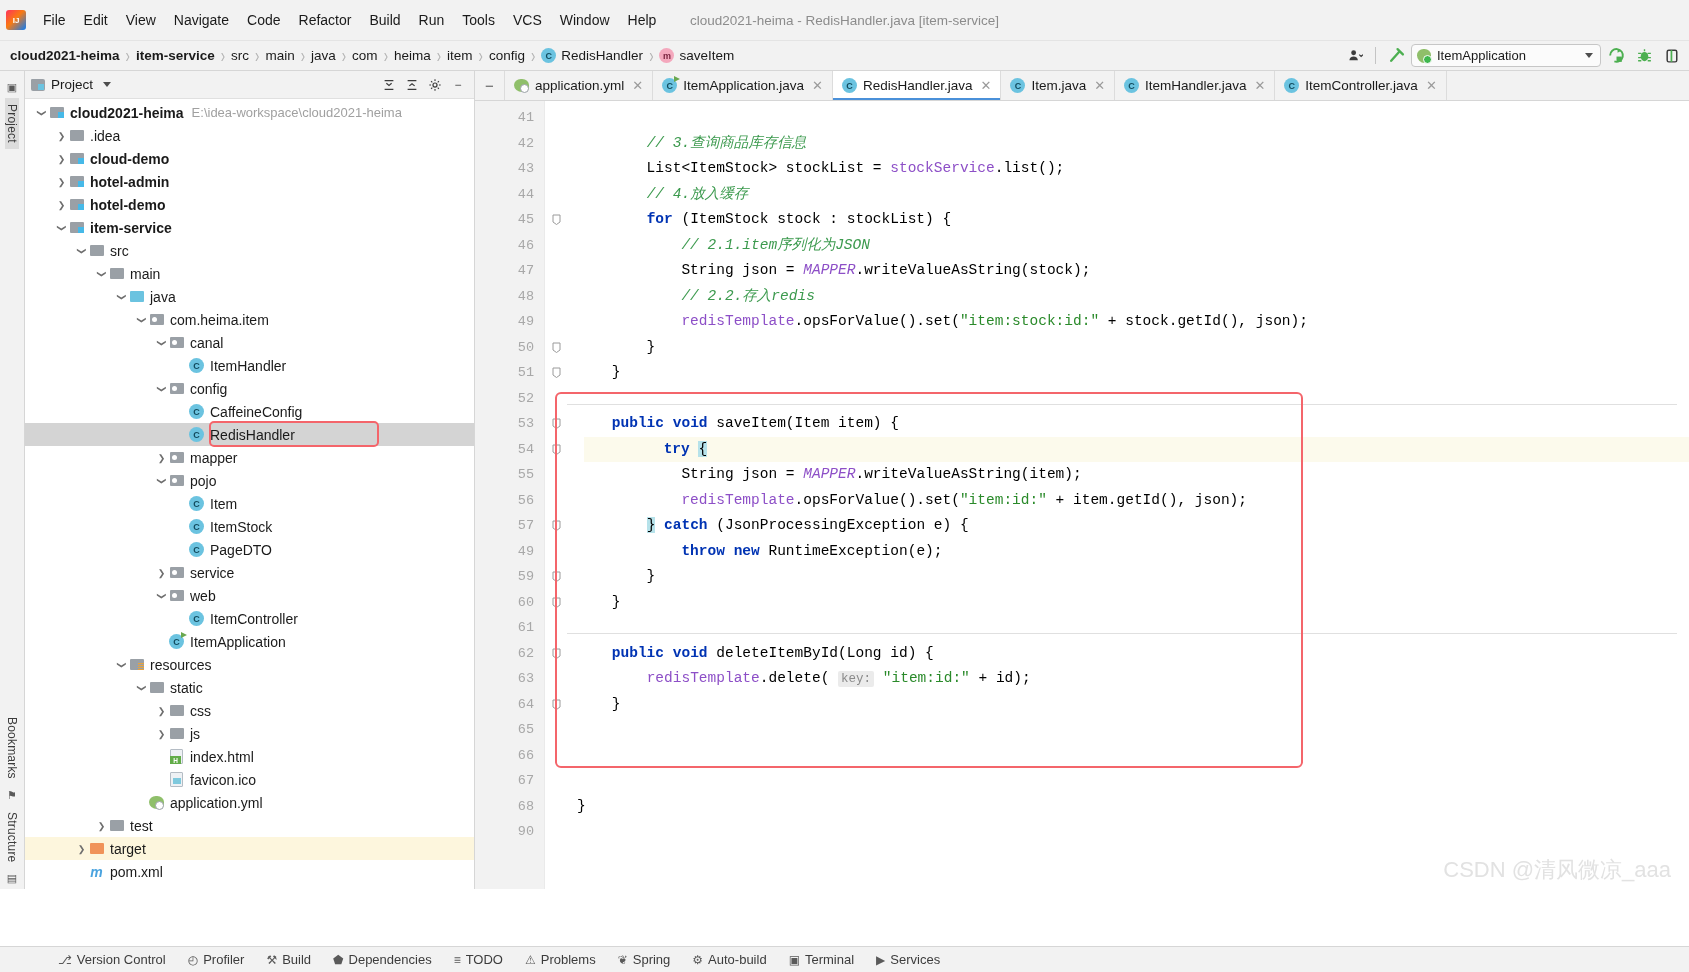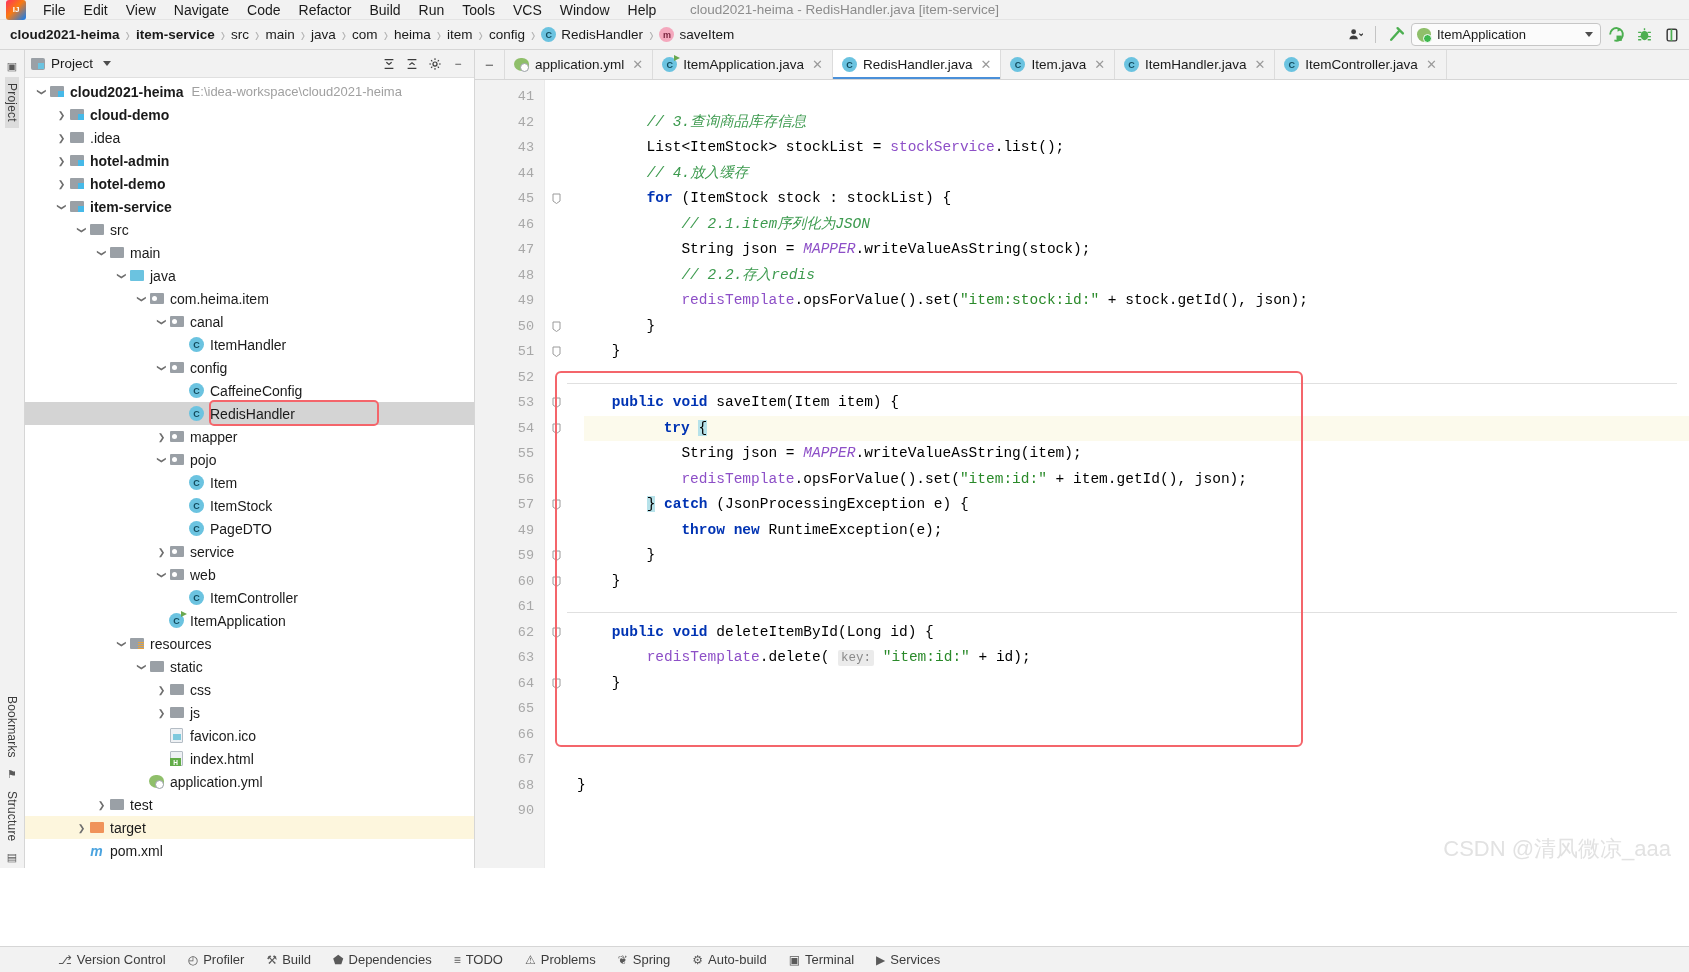--- a/index.html
+++ b/index.html
@@ -6,21 +6,21 @@
   html, body {
     width: 1689px; height: 972px;
     font-family: "Liberation Sans", sans-serif;
     background: #ffffff;
     overflow: hidden;
   }
   body { position: relative; }
 
   
   .menubar {
-    height: 20px; background: #f2f2f2;
+    height: 41px; background: #f2f2f2;
     display: flex; align-items: center;
     border-bottom: 1px solid #e4e4e4;
     position: relative;
   }
   .ij-logo {
     width: 20px; height: 20px; margin: 0 8px 0 6px;
     background: linear-gradient(135deg,#fe315d 0%,#f97a12 45%,#087cfa 100%);
     border-radius: 3px; position: relative; flex: none;
   }
   .ij-logo::after {
@@ -426,31 +426,31 @@
           <span class="ico">
             <span class="f-mod"></span>
           </span>
           <span class="lbl b">cloud2021-heima</span>
           <span class="path-hint">E:\idea-workspace\cloud2021-heima</span>
         </div>
         <div class="row">
           <span style="width:30px;flex:none"></span>
           <span class="arrow r"></span>
           <span class="ico">
-            <span class="f-mod"></span>
-          </span>
-          <span class="lbl b">cloud-demo</span>
+            <span class="f-plain"></span>
+          </span>
+          <span class="lbl">.idea</span>
         </div>
         <div class="row">
           <span style="width:30px;flex:none"></span>
           <span class="arrow r"></span>
           <span class="ico">
-            <span class="f-plain"></span>
-          </span>
-          <span class="lbl">.idea</span>
+            <span class="f-mod"></span>
+          </span>
+          <span class="lbl b">cloud-demo</span>
         </div>
         <div class="row">
           <span style="width:30px;flex:none"></span>
           <span class="arrow r"></span>
           <span class="ico">
             <span class="f-mod"></span>
           </span>
           <span class="lbl b">hotel-admin</span>
         </div>
         <div class="row">
@@ -637,38 +637,38 @@
           </span>
           <span class="lbl">css</span>
         </div>
         <div class="row">
           <span style="width:130px;flex:none"></span>
           <span class="arrow r"></span>
           <span class="ico">
             <span class="f-plain"></span>
           </span>
           <span class="lbl">js</span>
-        </div>
-        <div class="row">
-          <span style="width:130px;flex:none"></span>
-          <span class="arrow"></span>
-          <span class="ico">
-            <span class="file-ico img"></span>
-          </span>
-          <span class="lbl">favicon.ico</span>
         </div>
         <div class="row">
           <span style="width:130px;flex:none"></span>
           <span class="arrow"></span>
           <span class="ico">
             <span class="file-ico html">
               <span class="tag">H</span>
             </span>
           </span>
           <span class="lbl">index.html</span>
+        </div>
+        <div class="row">
+          <span style="width:130px;flex:none"></span>
+          <span class="arrow"></span>
+          <span class="ico">
+            <span class="file-ico img"></span>
+          </span>
+          <span class="lbl">favicon.ico</span>
         </div>
         <div class="row">
           <span style="width:110px;flex:none"></span>
           <span class="arrow"></span>
           <span class="ico">
             <span class="yml-ico"></span>
           </span>
           <span class="lbl">application.yml</span>
         </div>
         <div class="row">

